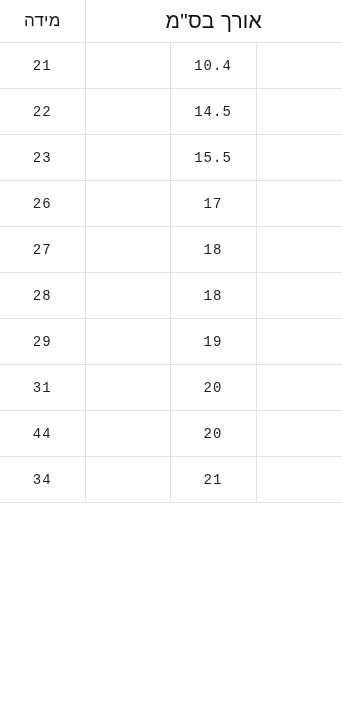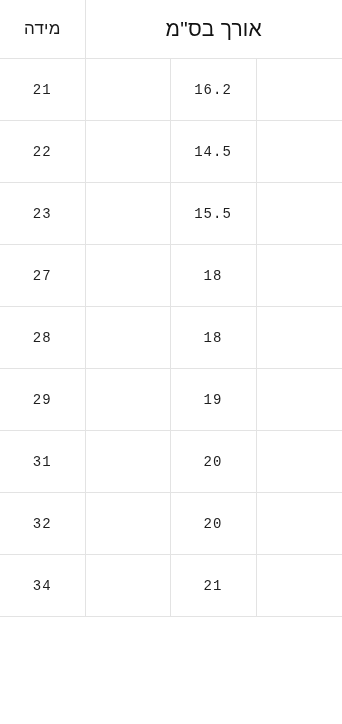--- a/index.html
+++ b/index.html
@@ -35,21 +35,21 @@
   col.c2 { width: 85px; }
   col.c3 { width: 86px; }
   col.c4 { width: 86px; }
 
   table.size-table th,
   table.size-table td {
     border-right: 1px solid #e3e3e3;
     border-bottom: 1px solid #e3e3e3;
     text-align: center;
     vertical-align: middle;
-    padding: 8px;
+    padding: 0;
     background: #ffffff;
   }
   table.size-table th:last-child,
   table.size-table td:last-child {
     border-right: none;
   }
 
   
   tr.header-row th {
     height: 42px;
@@ -102,33 +102,39 @@
     <thead>
       <tr class="header-row">
         <th class="th-size">מידה</th>
         <th class="th-length" colspan="3">אורך בס"מ</th>
       </tr>
     </thead>
     <tbody id="table-body">
         <tr class="data-row">
           <td class="cell-value">21</td>
           <td class="cell-empty"></td>
-          <td class="cell-value">16.2</td>
+          <td class="cell-value">10.4</td>
           <td class="cell-empty"></td>
         </tr>
         <tr class="data-row">
           <td class="cell-value">22</td>
           <td class="cell-empty"></td>
           <td class="cell-value">14.5</td>
           <td class="cell-empty"></td>
         </tr>
         <tr class="data-row">
           <td class="cell-value">23</td>
           <td class="cell-empty"></td>
           <td class="cell-value">15.5</td>
+          <td class="cell-empty"></td>
+        </tr>
+        <tr class="data-row">
+          <td class="cell-value">26</td>
+          <td class="cell-empty"></td>
+          <td class="cell-value">17</td>
           <td class="cell-empty"></td>
         </tr>
         <tr class="data-row">
           <td class="cell-value">27</td>
           <td class="cell-empty"></td>
           <td class="cell-value">18</td>
           <td class="cell-empty"></td>
         </tr>
         <tr class="data-row">
           <td class="cell-value">28</td>
@@ -142,21 +148,21 @@
           <td class="cell-value">19</td>
           <td class="cell-empty"></td>
         </tr>
         <tr class="data-row">
           <td class="cell-value">31</td>
           <td class="cell-empty"></td>
           <td class="cell-value">20</td>
           <td class="cell-empty"></td>
         </tr>
         <tr class="data-row">
-          <td class="cell-value">32</td>
+          <td class="cell-value">44</td>
           <td class="cell-empty"></td>
           <td class="cell-value">20</td>
           <td class="cell-empty"></td>
         </tr>
         <tr class="data-row">
           <td class="cell-value">34</td>
           <td class="cell-empty"></td>
           <td class="cell-value">21</td>
           <td class="cell-empty"></td>
         </tr>

